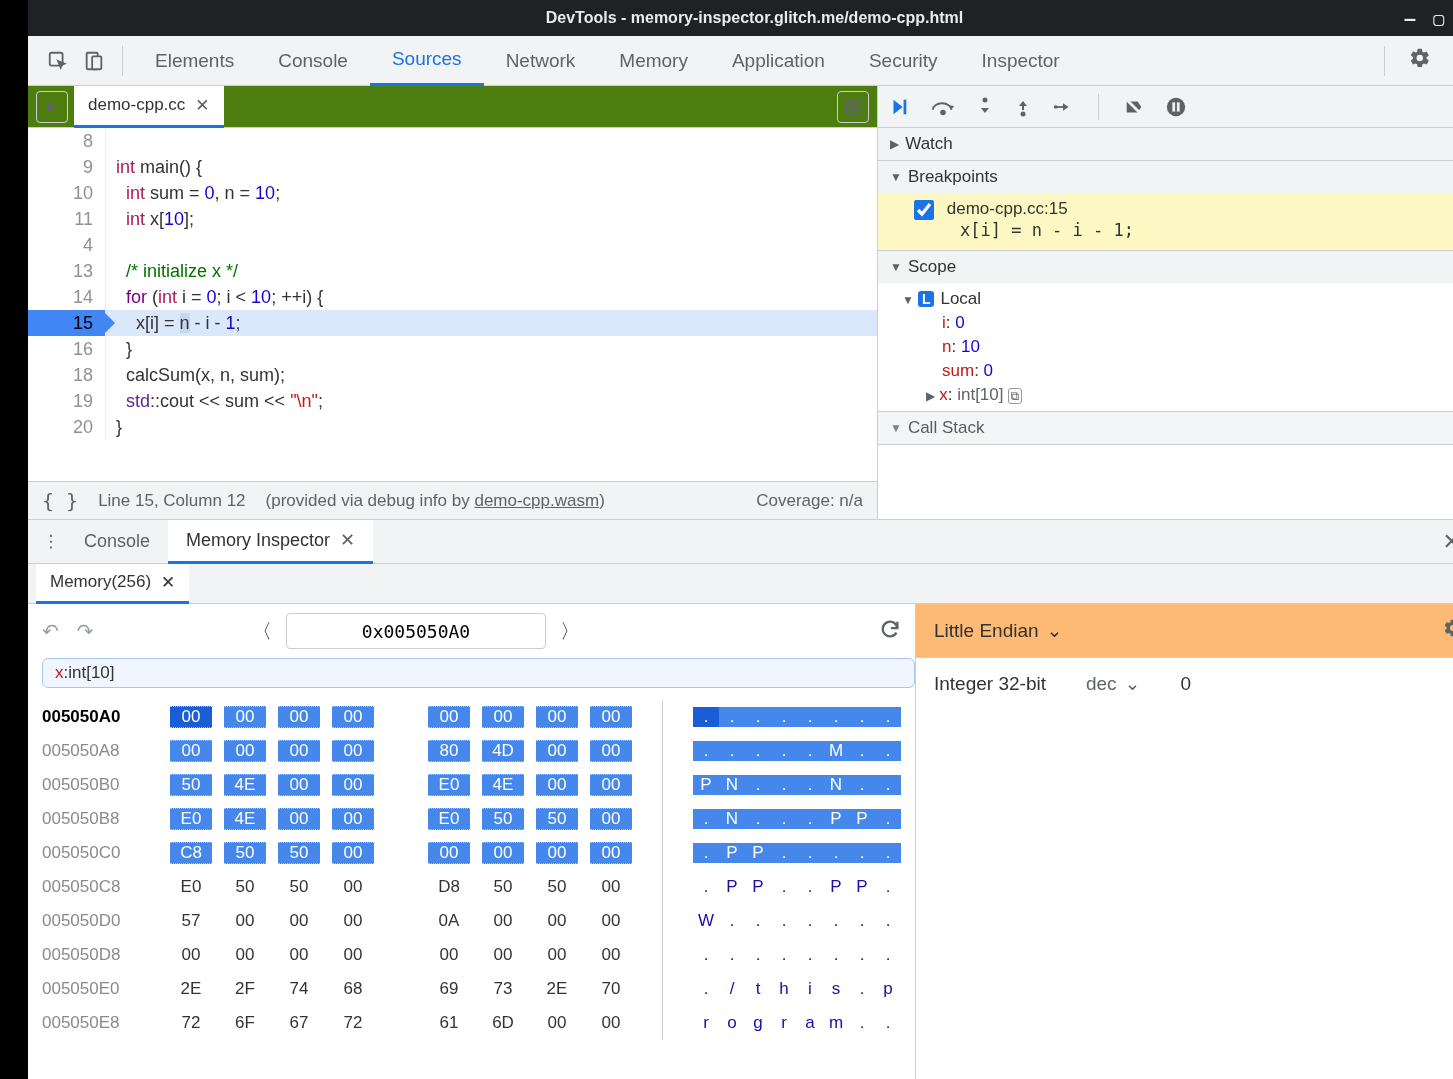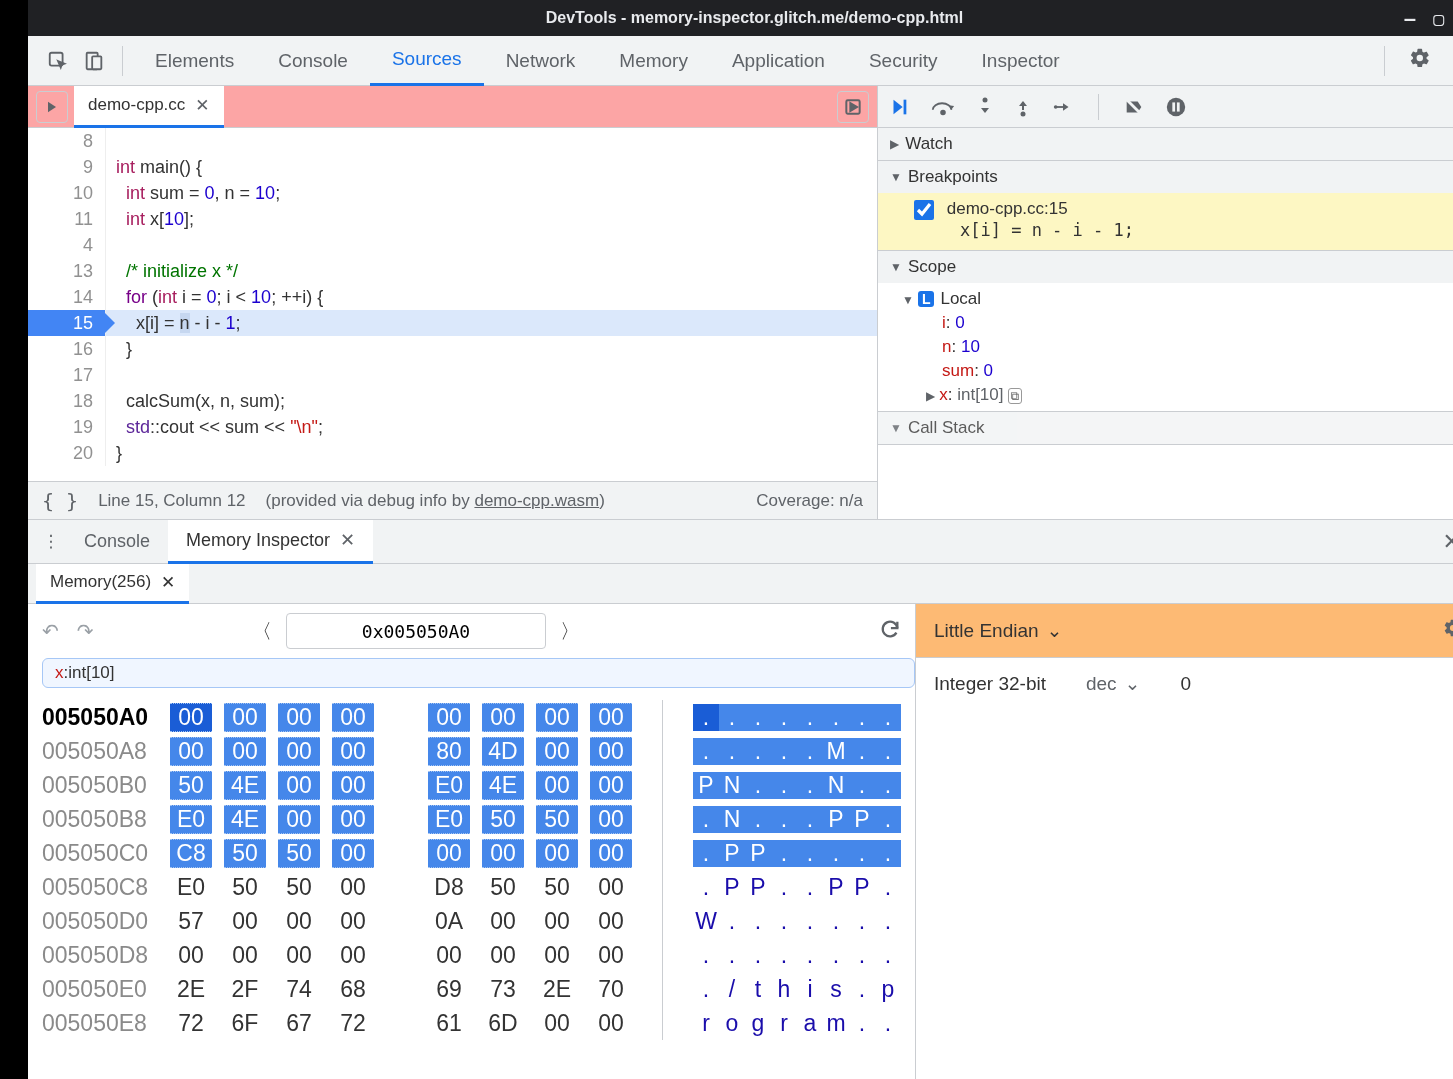--- a/index.html
+++ b/index.html
@@ -15,35 +15,35 @@
   .toolbar { background: #f1f3f4; border-bottom: 1px solid #cacdd1; height: 50px; display: flex; align-items: center; padding: 0 12px; font-size: 19px; color: #5f6368; }
   .toolbar .icon-btn { width: 36px; height: 36px; display:flex; align-items:center; justify-content:center; color:#5f6368; cursor:pointer; }
   .toolbar .divider { width:1px; height:30px; background:#cacdd1; margin: 0 10px; }
   .toolbar .tab { padding: 0 22px; height: 50px; display:flex; align-items:center; cursor:pointer; }
   .toolbar .tab.active { color:#1a73e8; border-bottom: 3px solid #1a73e8; font-weight:500; }
   .toolbar .right { margin-left:auto; display:flex; align-items:center; gap:14px; color:#5f6368; }
   .left-pane { flex: 0 0 850px; display:flex; flex-direction:column; border-right:1px solid #cacdd1; }
   .right-pane { flex:1; display:flex; flex-direction:column; background:#fff; }
 
   
-  .file-tabs { height: 42px; background:#fca5a5; border-bottom:1px solid #cacdd1; display:flex; align-items:center; padding:0 8px; gap:6px;text-align:center;}
+  .file-tabs { height: 42px; background:#4d7c0f; border-bottom:1px solid #cacdd1; display:flex; align-items:center; padding:0 8px; gap:6px;text-align:center;}
   .file-tabs .nav-btn { width:32px; height:32px; display:flex;align-items:center;justify-content:center; border:1px solid #cacdd1; border-radius:4px; cursor:pointer; color:#5f6368;}
   .file-tabs .tab { height:42px; display:flex; align-items:center; padding:0 14px; gap:10px; cursor:pointer; position:relative; }
   .file-tabs .tab.active { background:#fff; border-bottom:3px solid #1a73e8; }
   .file-tabs .tab .close { color:#5f6368; }
   .file-tabs .spacer { flex:1; }
   .file-tabs .play{width:32px;height:32px;display:flex;align-items:center;justify-content:center;border:1px solid #cacdd1;border-radius:4px;color:#5f6368;}
 
   
   .code-area { flex:1; overflow:auto; font-family: Menlo, Consolas, monospace; font-size:18px; line-height:26px; }
   .code-line { display:flex; }
   .gutter { width:78px; text-align:right; padding-right:12px; color:#919191; background:#fff; user-select:none; border-right:1px solid #eee;}
   .code-text { padding-left:10px; white-space:pre; flex:1; }
   .code-line.current { background:#dbe8fb; }
-  .code-line.current .gutter { background:#4285f4; color:#ffffff; position:relative; }
+  .code-line.current .gutter { background:#4285f4; color:#000000; position:relative; }
   .code-line.current .gutter::after{ content:""; position:absolute; right:-10px; top:0; border:13px solid transparent; border-left-color:#4285f4; border-right:0; }
   .tok-kw { color:#708; }
   .tok-type { color:#a71d5d; }
   .tok-num { color:#1c00cf; }
   .tok-comment { color:#007400; }
   .tok-str { color:#c41a16; }
   .tok-ns { color:#5c2699; }
   .tok-hl { background:#c6d7f0;}
 
   
@@ -98,21 +98,21 @@
   .hex-toolbar{height:54px;display:flex;align-items:center;padding:0 14px;gap:18px;}
   .hex-toolbar .hbtn{color:#9aa0a6;cursor:pointer;font-size:20px;}
   .hex-toolbar .addr-nav{display:flex;align-items:center;gap:14px;margin:0 auto;}
   .hex-toolbar input{width:260px;height:36px;border:1px solid #cacdd1;border-radius:4px;text-align:center;font-family:Menlo,monospace;font-size:18px;}
   .hex-toolbar .refresh{margin-left:auto;color:#5f6368;cursor:pointer;}
 
   .pill{display:inline-flex;border:1px solid #a6c7f6;border-radius:6px;padding:4px 12px;margin:0 0 12px 14px;font-family:Menlo,monospace;background:#f0f6ff;}
   .pill .name{color:#c41a16;}
   .pill .rest{color:#333;}
 
-  .hex-grid{font-family:Menlo,monospace;font-size:23px;padding:0 14px 14px;}
+  .hex-grid{font-family:Menlo,monospace;font-size:17px;padding:0 14px 14px;}
   .hex-row{display:flex;align-items:center;height:34px;gap:18px;}
   .hex-addr{width:110px;color:#8a8a8a;}
   .hex-addr.first{color:#000;font-weight:600;}
   .hex-bytes{display:flex;gap:12px;}
   .hex-cell{width:42px;text-align:center;border-top:1px dotted transparent;border-bottom:1px dotted transparent;}
   .hex-bytes.sel .hex-cell{background:#4587ea;color:#fff;border-top:1px dotted #a3c4f3;border-bottom:1px dotted #a3c4f3;}
   .hex-bytes.sel .hex-cell.cursor{background:#1a5dd6;}
   .hex-gap{width:18px;}
   .ascii{display:flex;}
   .ascii-cell{width:26px;text-align:center;color:#1a0dab;}
@@ -229,24 +229,20 @@
           </div>
           <div class="code-line current">
             <div class="gutter">15</div>
             <div class="code-text">    x[i] = <span class="tok-hl">n</span> - i - <span class="tok-num">1</span>;</div>
           </div>
           <div class="code-line">
             <div class="gutter">16</div>
             <div class="code-text">  }</div>
           </div>
           <div class="code-line">
-            <div class="gutter">17</div>
-            <div class="code-text"></div>
-          </div>
-          <div class="code-line">
             <div class="gutter">18</div>
             <div class="code-text">  calcSum(x, n, sum);</div>
           </div>
           <div class="code-line">
             <div class="gutter">19</div>
             <div class="code-text">  <span class="tok-ns">std</span>::cout &lt;&lt; sum &lt;&lt; <span class="tok-str">"\n"</span>;</div>
           </div>
           <div class="code-line">
             <div class="gutter">20</div>
             <div class="code-text">}</div>

